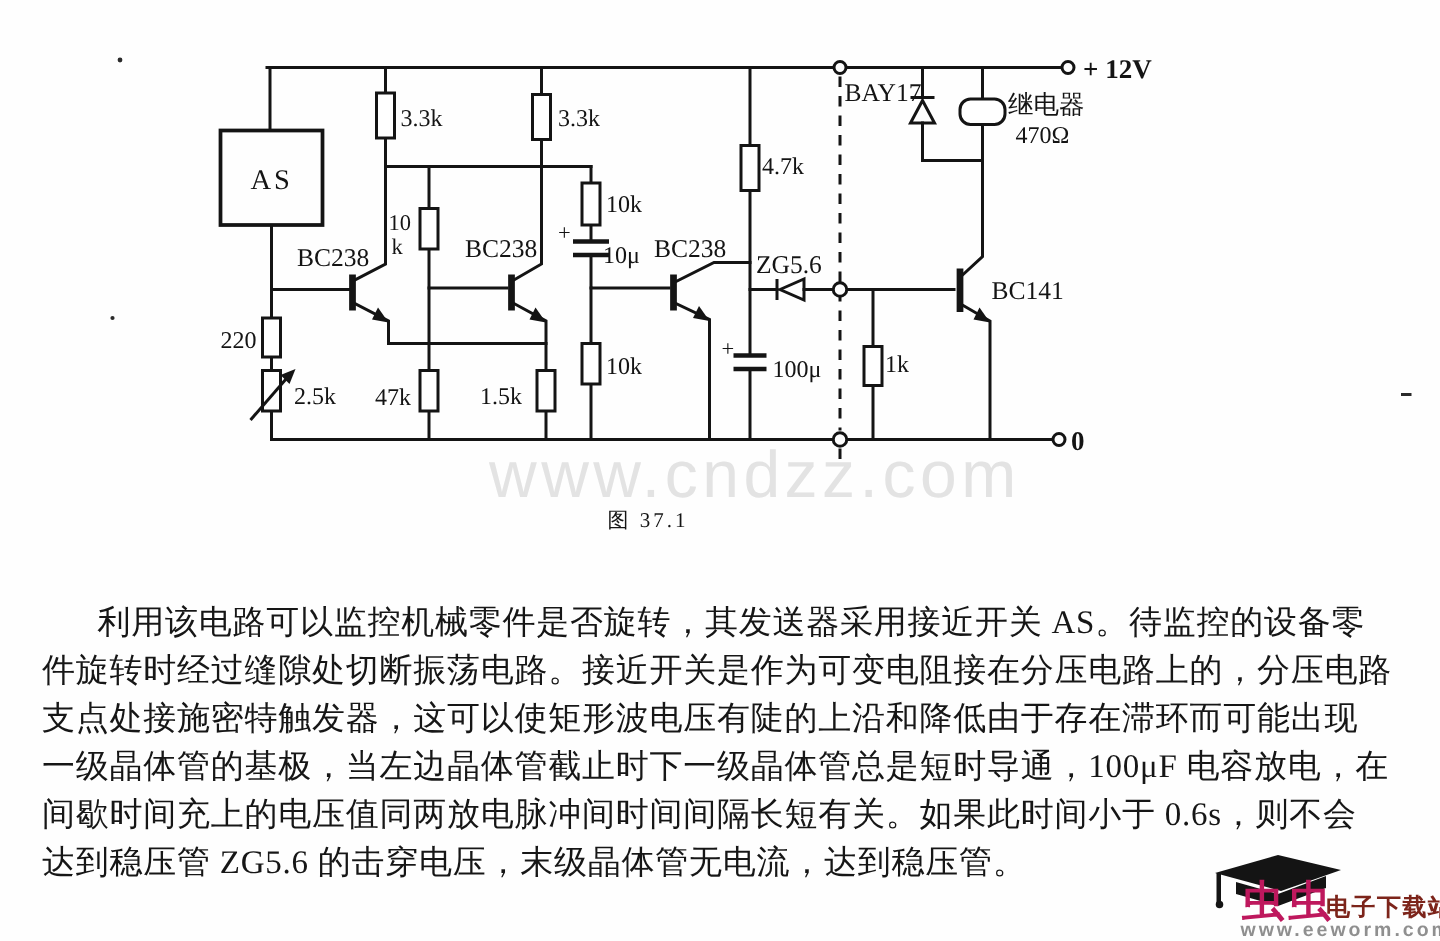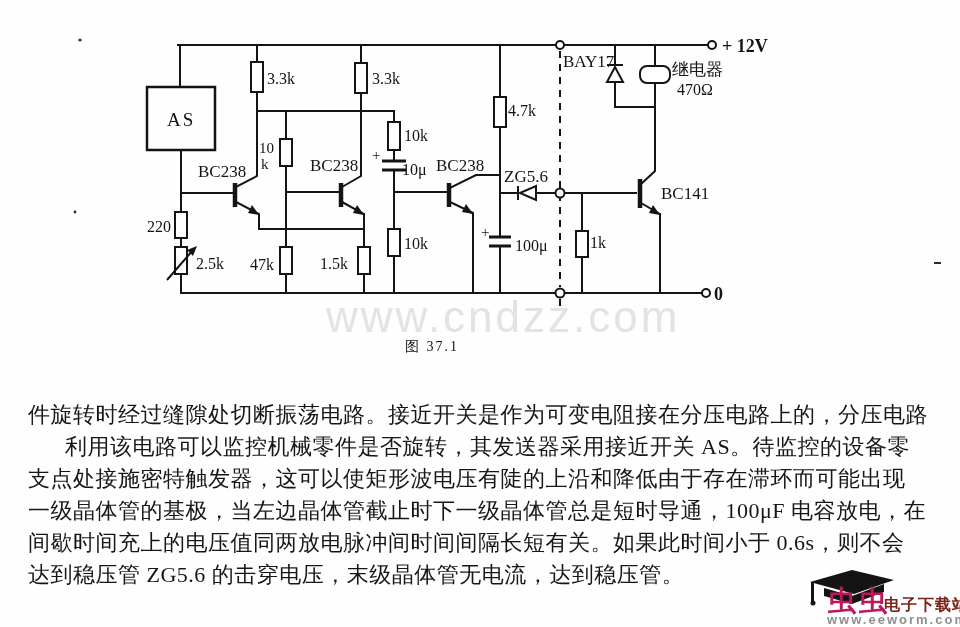--- a/index.html
+++ b/index.html
@@ -231,22 +231,22 @@
   <g fill="#2a2a2a">
     <circle cx="80" cy="40" r="1.6"></circle>
     <circle cx="75" cy="212" r="1.4"></circle>
     <rect x="934" y="262" width="7" height="2"></rect>
   </g>
 </svg>
 
 <div class="caption">图 37.1</div>
 
 <div class="paragraph">
+  <div class="line indent">利用该电路可以监控机械零件是否旋转，其发送器采用接近开关 AS。待监控的设备零</div>
   <div class="line">件旋转时经过缝隙处切断振荡电路。接近开关是作为可变电阻接在分压电路上的，分压电路</div>
-  <div class="line indent">利用该电路可以监控机械零件是否旋转，其发送器采用接近开关 AS。待监控的设备零</div>
   <div class="line">支点处接施密特触发器，这可以使矩形波电压有陡的上沿和降低由于存在滞环而可能出现</div>
   <div class="line">一级晶体管的基极，当左边晶体管截止时下一级晶体管总是短时导通，100μF 电容放电，在</div>
   <div class="line">间歇时间充上的电压值同两放电脉冲间时间间隔长短有关。如果此时间小于 0.6s，则不会</div>
   <div class="line">达到稳压管 ZG5.6 的击穿电压，末级晶体管无电流，达到稳压管。</div>
 </div>
 
 <div class="logo">
   <svg class="cap" width="100" height="48" viewBox="0 0 100 48">
     <polygon points="10,16 52,4 94,14 54,28" fill="#141414"></polygon>
     <polygon points="24,22 52,30 84,18 84,26 52,38 24,30" fill="#141414"></polygon>

